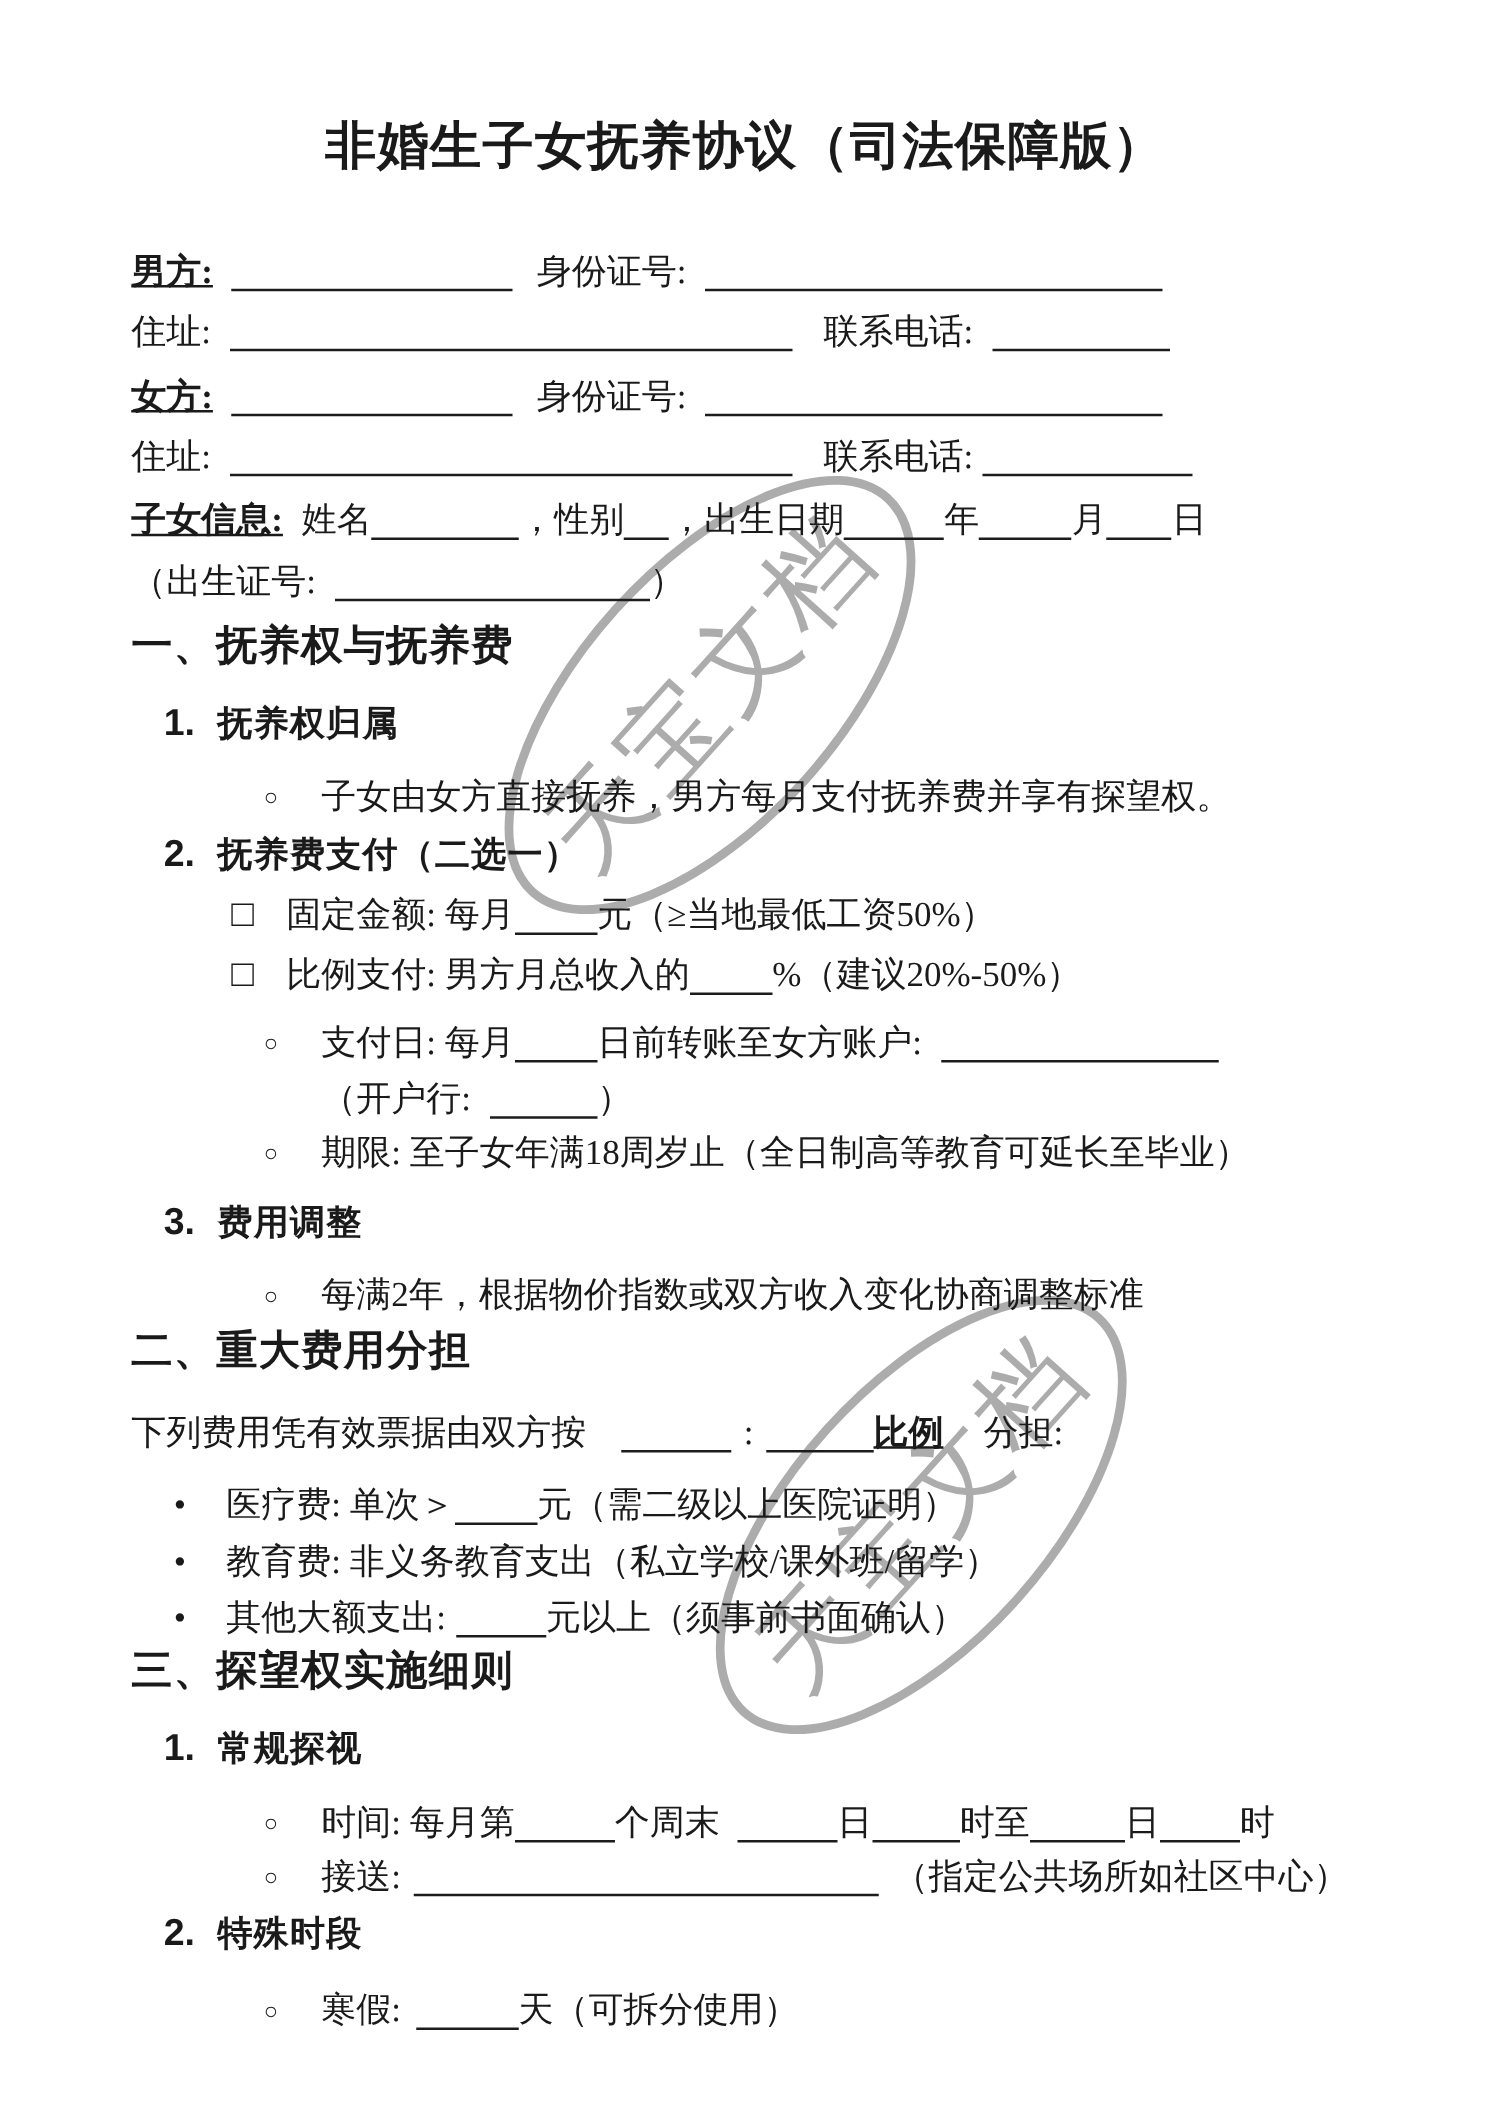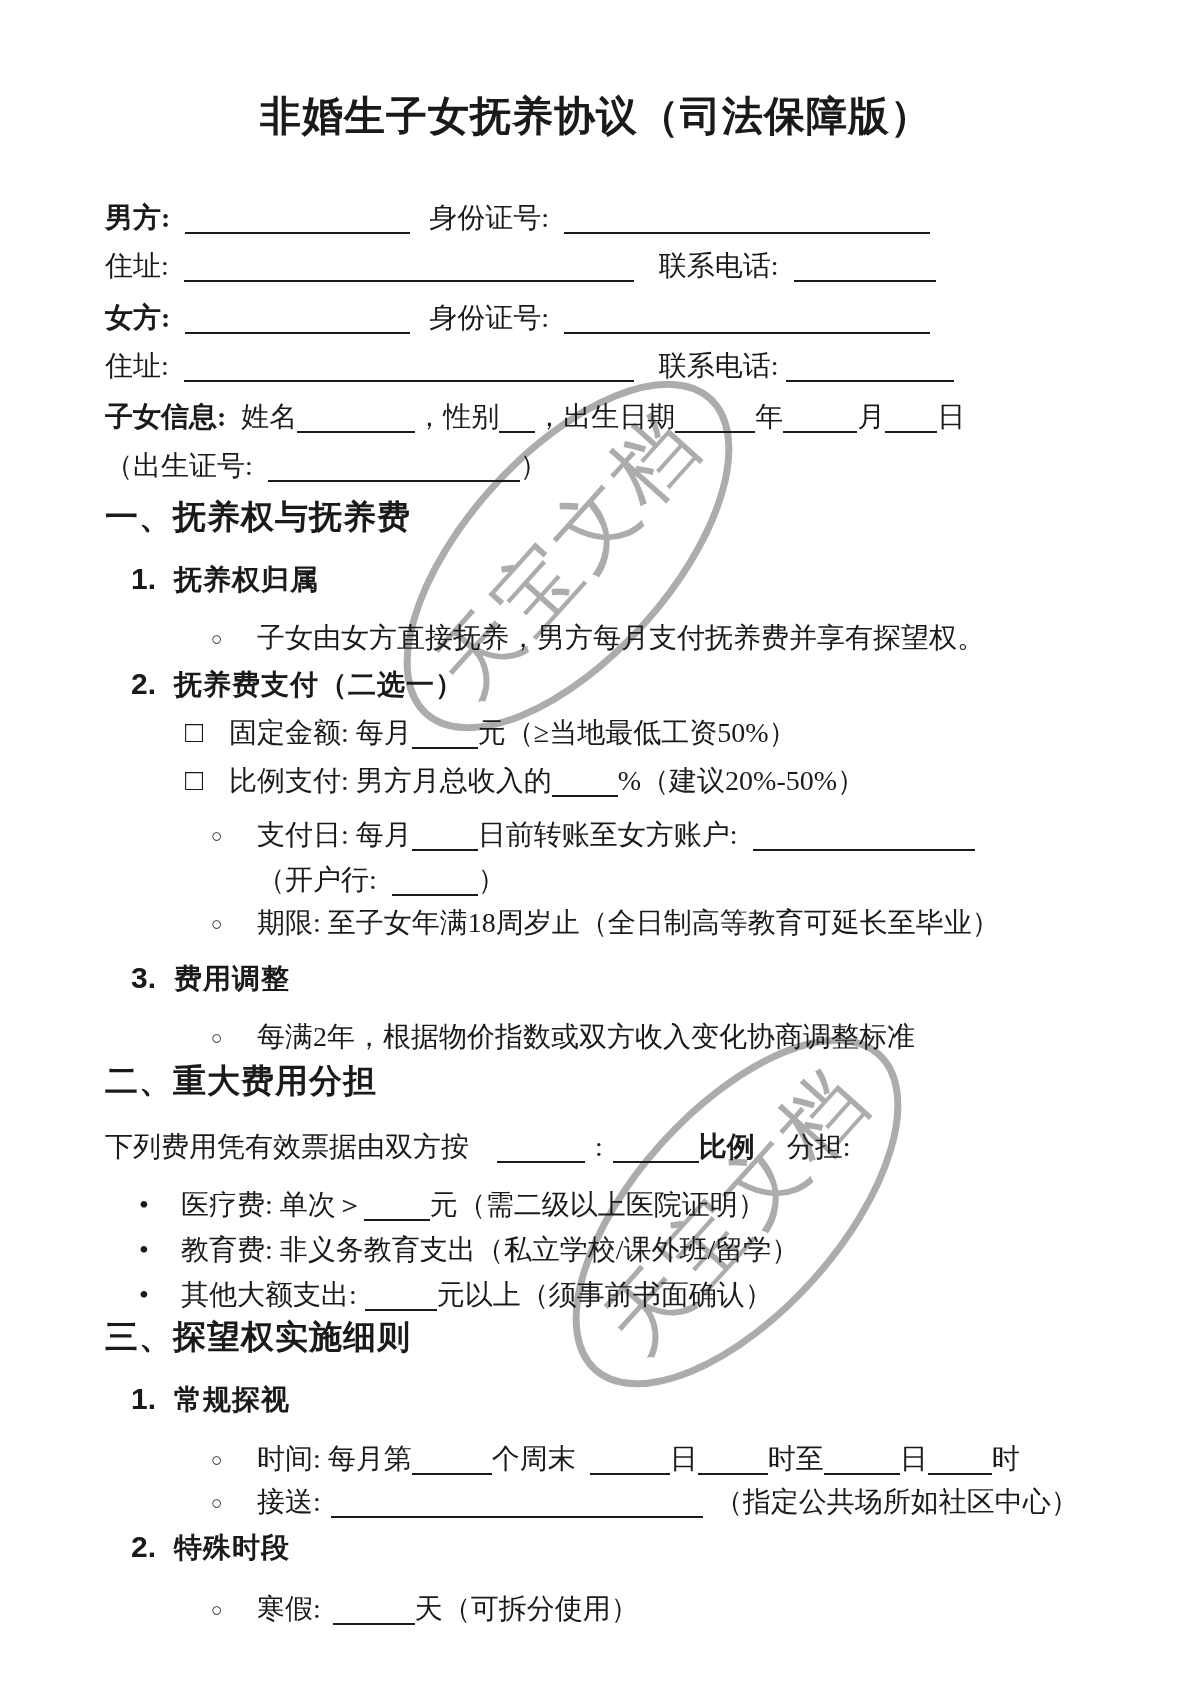--- a/index.html
+++ b/index.html
@@ -13,21 +13,21 @@
     box-sizing:border-box;
     padding:92px 103px 0 105px;
     overflow:hidden;
   }
   .content { position:relative; z-index:1; }
   .doc-title {
     font-size:41px; font-weight:700; text-align:center;
     margin:0 0 58px 0; letter-spacing:1px; line-height:1.2;
   }
   .row { font-size:28px; line-height:38px; white-space:nowrap; }
-  .b { font-weight:700; }
+  .b { font-weight:700;text-decoration:underline; }
   .sec-heading { font-weight:700; font-size:33px; letter-spacing:1px; }
   .num {
     font-weight:700; font-size:30px; margin-right:18px;
     font-family:"Liberation Sans","DejaVu Sans",sans-serif;
   }
   .item-title { font-weight:700; font-size:28px; letter-spacing:1px; }
   .blank {
     display:inline-block; height:30px;
     border-bottom:2px solid #1c1c1c; vertical-align:-7px;
   }

